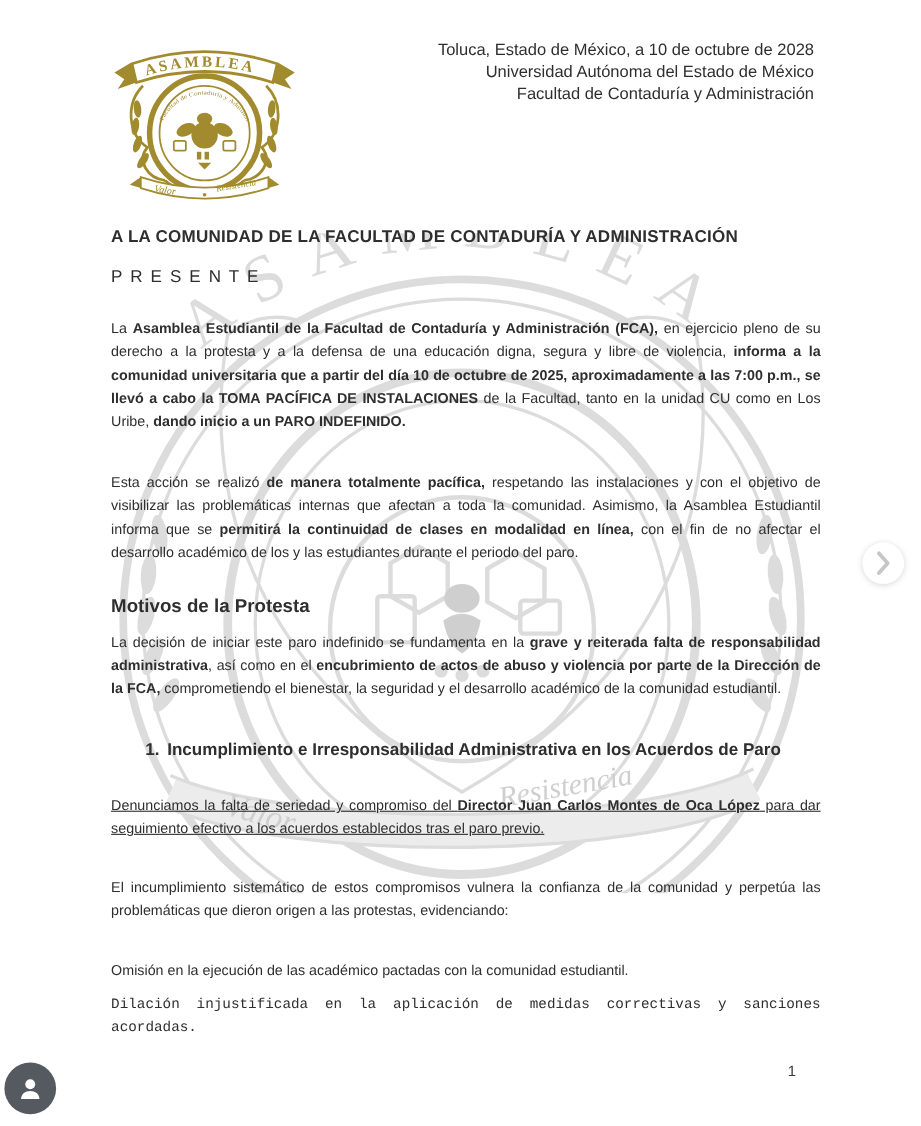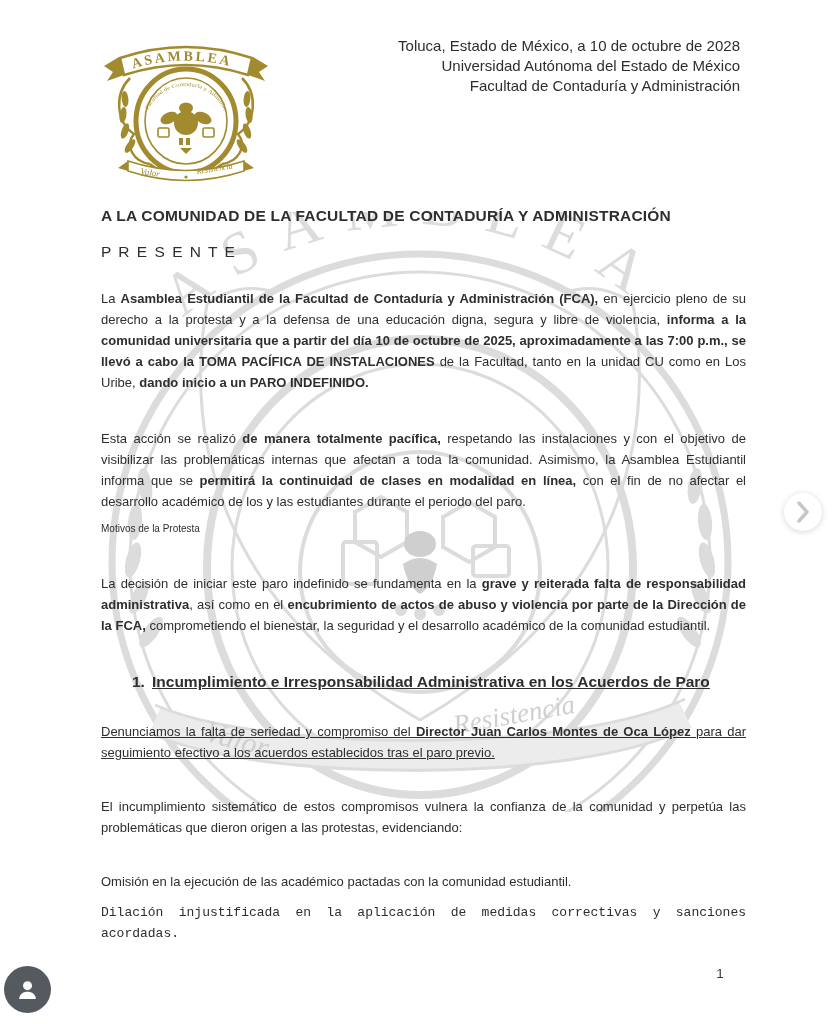--- a/index.html
+++ b/index.html
@@ -27,25 +27,25 @@
   #header-block{position:absolute;top:36px;right:97px;width:560px;z-index:1;
     text-align:right;font-size:15px;line-height:20px;}
   #logo-wrap{position:absolute;left:100px;top:28px;width:172px;height:165px;z-index:1;}
   .gold-stroke{stroke:var(--gold);fill:none;}
   .gold-fill{fill:var(--gold);stroke:none;}
   .logo-serif{font-family:"Liberation Serif",serif;fill:var(--gold);}
   #salutation{top:203px;font-size:15.5px;font-weight:bold;letter-spacing:.2px;}
   #presente{top:239px;font-size:15.5px;font-weight:normal;letter-spacing:1.5px;}
   #para1{top:284px;}
   #para2{top:424px;}
-  #motivos{top:519px;font-size:10px;font-weight:normal;}
+  #motivos{top:537px;font-size:17px;font-weight:bold;}
   #para3{top:569px;}
   #item1{top:667px;display:flex;font-size:15.5px;line-height:21px;font-weight:bold;}
   #item1 .num{margin-left:31px;width:20px;flex:none;}
-  #item1 .txt{flex:1;text-align:justify;padding-right:4px;text-decoration:underline;}
+  #item1 .txt{flex:1;text-align:justify;padding-right:4px;}
   #para4{top:717px;text-decoration:underline;}
   #para5{top:792px;}
   #para6{top:867px;}
   #para7{top:898px;font-family:Liberation Mono, monospace;}
   #page-number{position:absolute;left:705px;top:966px;width:30px;z-index:1;
     font-size:13.5px;text-align:center;color:#3a3a3a;}
   
   #next-btn{position:absolute;left:784px;top:493px;width:38px;height:38px;z-index:2;
     border:none;border-radius:50%;background:#fff;box-shadow:0 1px 6px rgba(0,0,0,.16);
     display:flex;align-items:center;justify-content:center;cursor:pointer;padding:0;}

